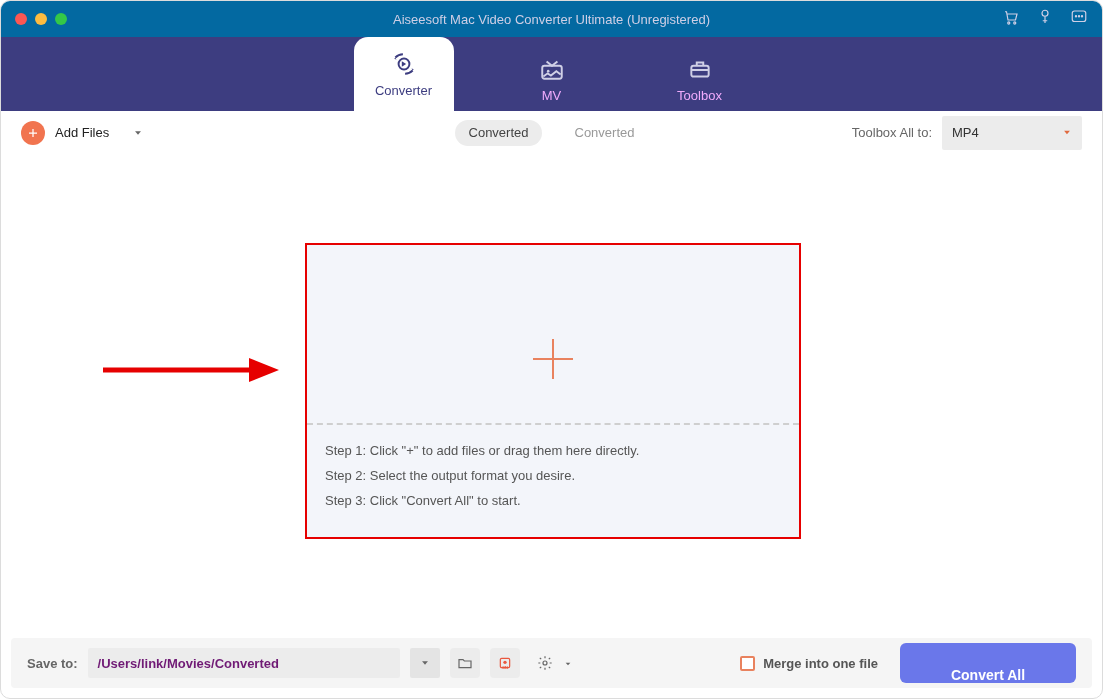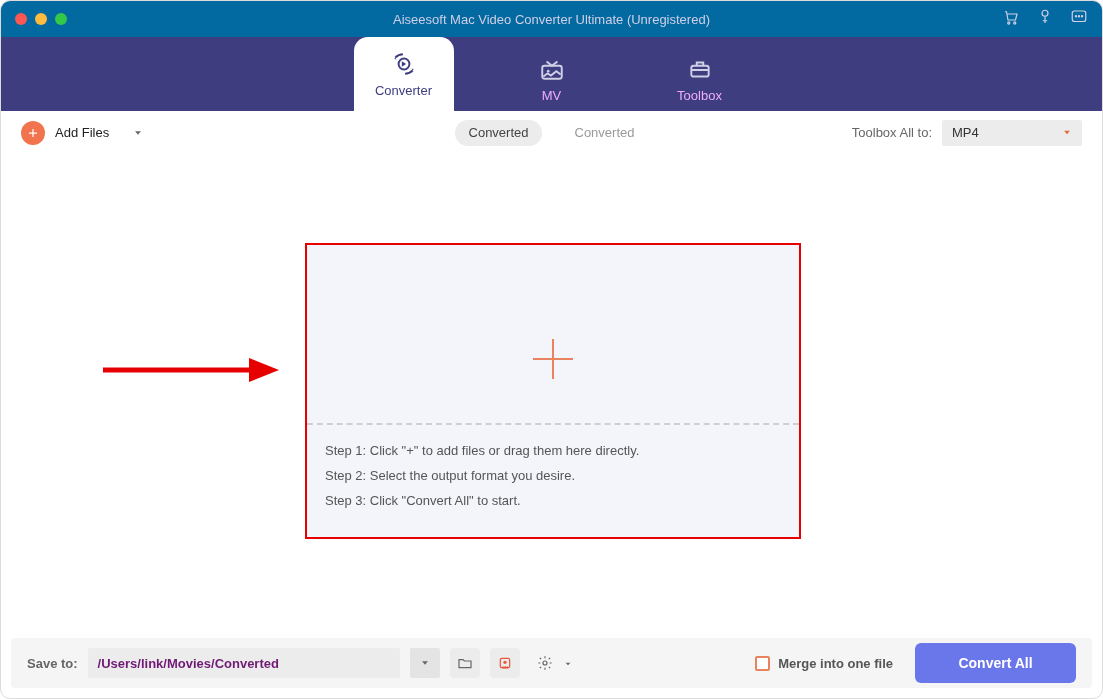--- a/index.html
+++ b/index.html
@@ -88,21 +88,21 @@
     height:26px; padding:0 14px; display:flex; align-items:center;
     font-size:13px; color:#999; cursor:pointer;
     border-radius:13px;
   }
   .center-tab.active { background:#ececec; color:#444 }
   .right-group {
     margin-left:auto; display:flex; align-items:center; gap:10px;
   }
   .convert-to-label { font-size:13px; color:#666 }
   .format-select {
-    width:140px; height:26px;
+    width:140px; height:34px;
     background:#ececec;
     display:flex; align-items:center;
     padding:0 10px; font-size:13px; color:#333;
     cursor:pointer; position:relative; border-radius:2px;
   }
   .format-select .sel-caret {
     position:absolute; right:10px; top:50%; transform:translateY(-50%);
   }
   .sel-caret svg { width:10px; height:10px; stroke:#e06a3f; stroke-width:2; fill:none }
 
@@ -174,23 +174,23 @@
   .merge-wrap {
     margin-left:auto; display:flex; align-items:flex-end; gap:8px;
     font-size:13px; color:#555; cursor:pointer;
   }
   .merge-check {
     width:15px; height:15px; border:2px solid #e9825e; border-radius:2px;
     background:#fff;
   }
   .convert-all {
     margin-left:12px;
-    height:40px; width:161px;
+    height:40px; width:176px;
     background:#6a77ea; color:#fff;
-    display:flex; align-items:center; justify-content:center;
+    display:flex; align-items:flex-end; justify-content:center;
     border-radius:6px; font-size:14px; cursor:pointer;
   }
 </style>
 </head>
 <body>
 
 <div class="window">
 
   <div class="titlebar">
     <div class="traffic-lights">

